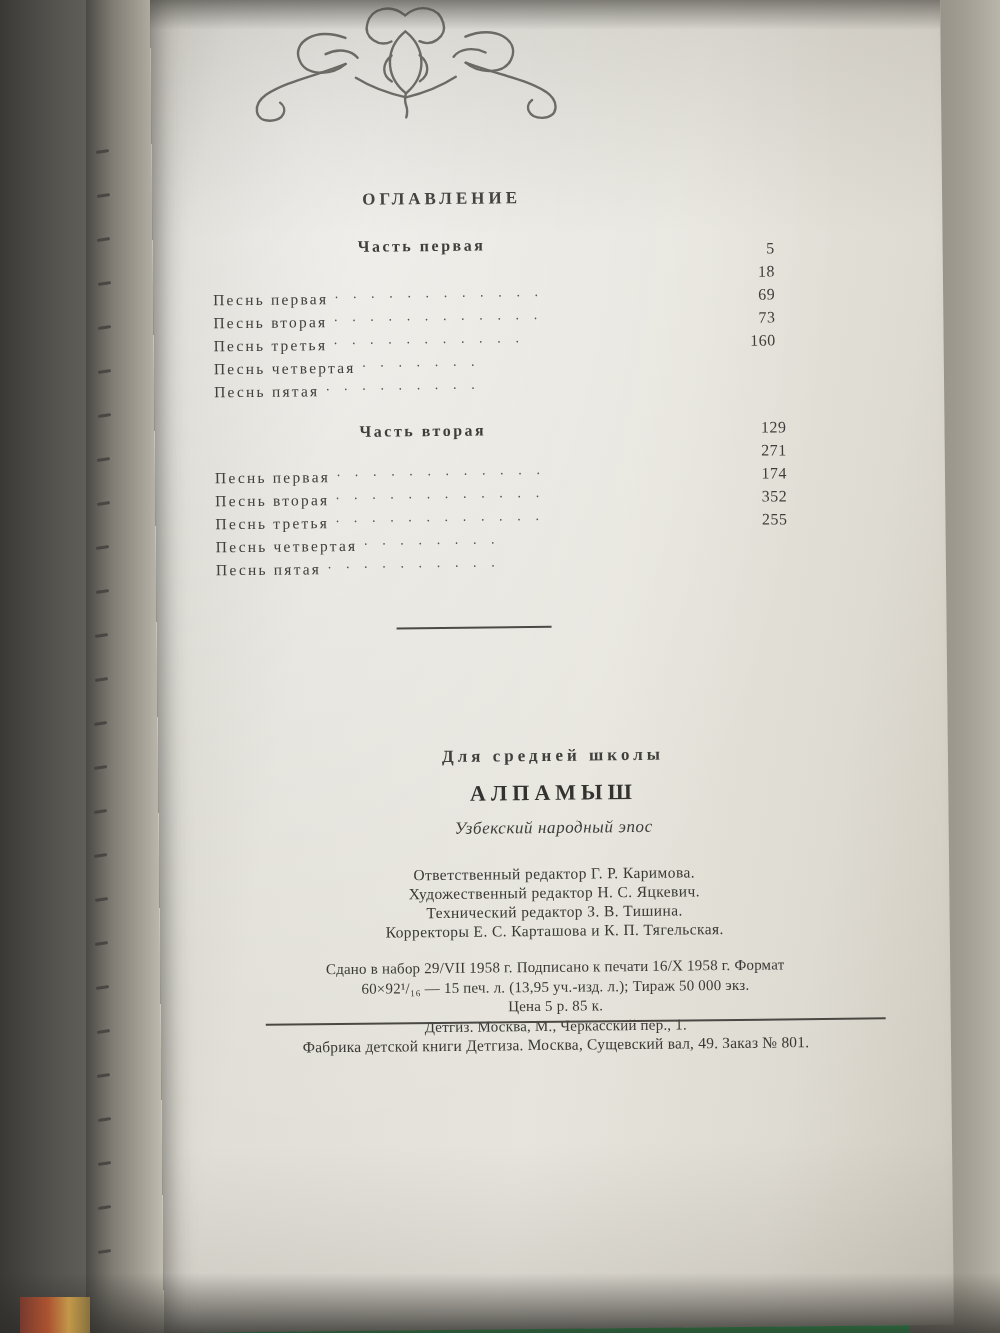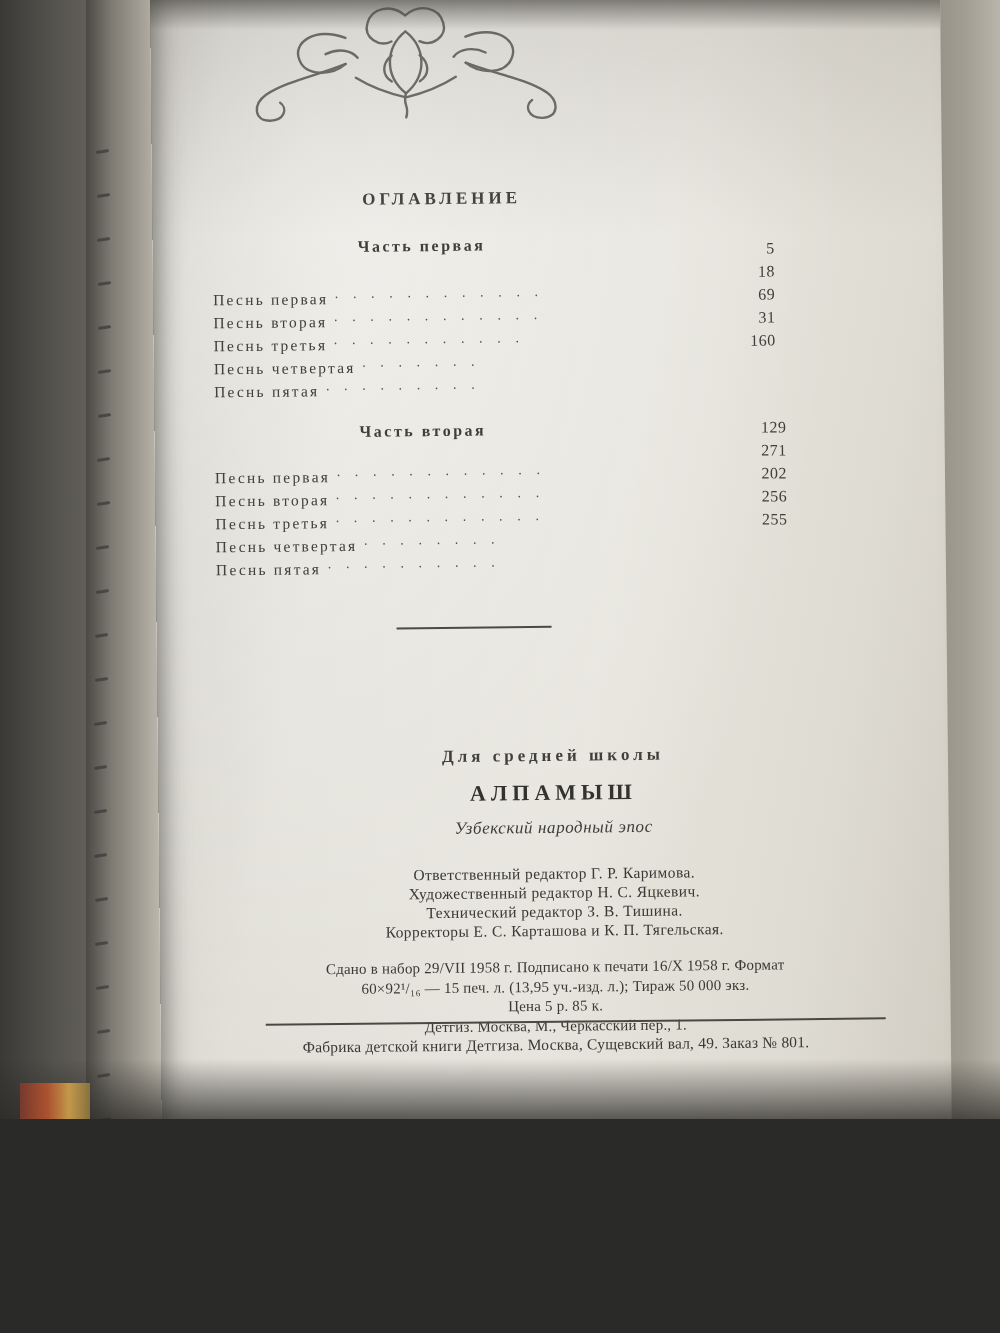--- a/index.html
+++ b/index.html
@@ -3,24 +3,24 @@
 <meta charset="utf-8">
 <style>
   html, body {
     margin: 0;
     padding: 0;
     background: #2a2a28;
   }
   #page {
     position: relative;
     width: 1000px;
-    height: 1119px;
+    height: 1333px;
     overflow: hidden;
     font-family: "Liberation Serif", serif;
-    background: #a3a3a3;
+    background: #22c55e;
   }
 
   
   .bg-dark-left {
     position: absolute;
     left: 0; top: 0;
     width: 120px; height: 1333px;
     background: linear-gradient(90deg,#3a3936 0%, #55534e 45%, #6d6a63 100%);
   }
   .bg-right-dark {
@@ -310,21 +310,21 @@
       <div class="toc-row">
         <span class="label">Песнь пятая</span>
         <span class="dots">· · · · · · · · ·</span>
       </div>
     </div>
 
     <div class="toc-nums n1">
       <div>5</div>
       <div>18</div>
       <div>69</div>
-      <div>31</div>
+      <div>73</div>
       <div>160</div>
     </div>
 
     <div class="part-head part2">Часть вторая</div>
 
     <div class="toc-block b2">
       <div class="toc-row">
         <span class="label">Песнь первая</span>
         <span class="dots">· · · · · · · · · · · ·</span>
       </div>
@@ -342,22 +342,22 @@
       </div>
       <div class="toc-row">
         <span class="label">Песнь пятая</span>
         <span class="dots">· · · · · · · · · ·</span>
       </div>
     </div>
 
     <div class="toc-nums n2">
       <div>129</div>
       <div>271</div>
-      <div>202</div>
-      <div>256</div>
+      <div>174</div>
+      <div>352</div>
       <div>255</div>
     </div>
 
     <div class="rule-short"></div>
 
     <div class="imprint">
       <div class="imp-school">Для средней школы</div>
       <div class="imp-title">АЛПАМЫШ</div>
       <div class="imp-sub">Узбекский народный эпос</div>
       <div class="staff">

